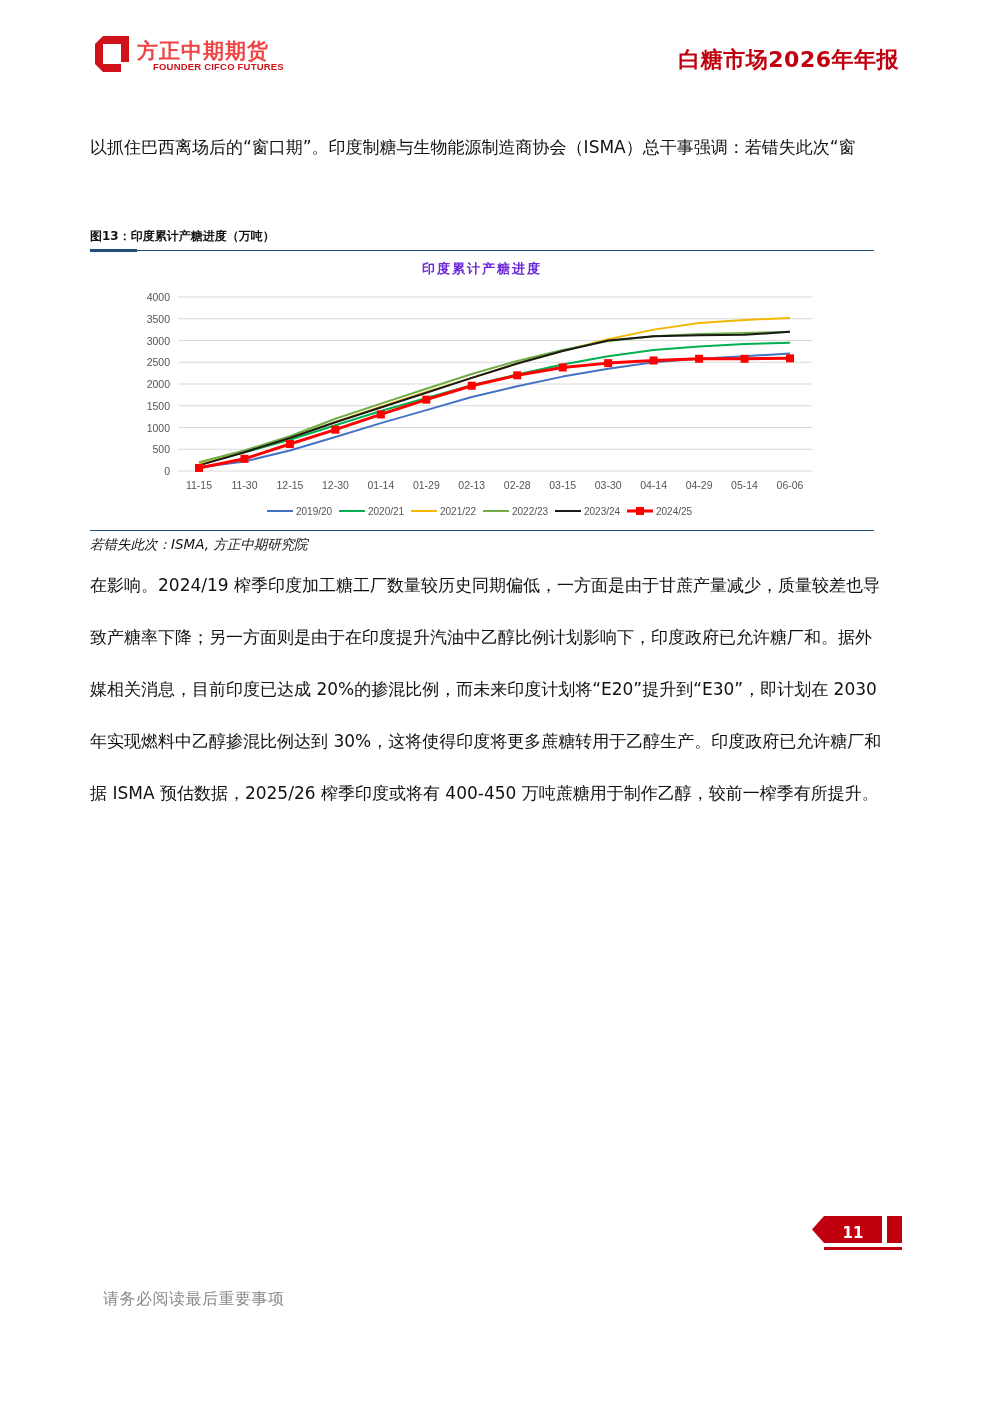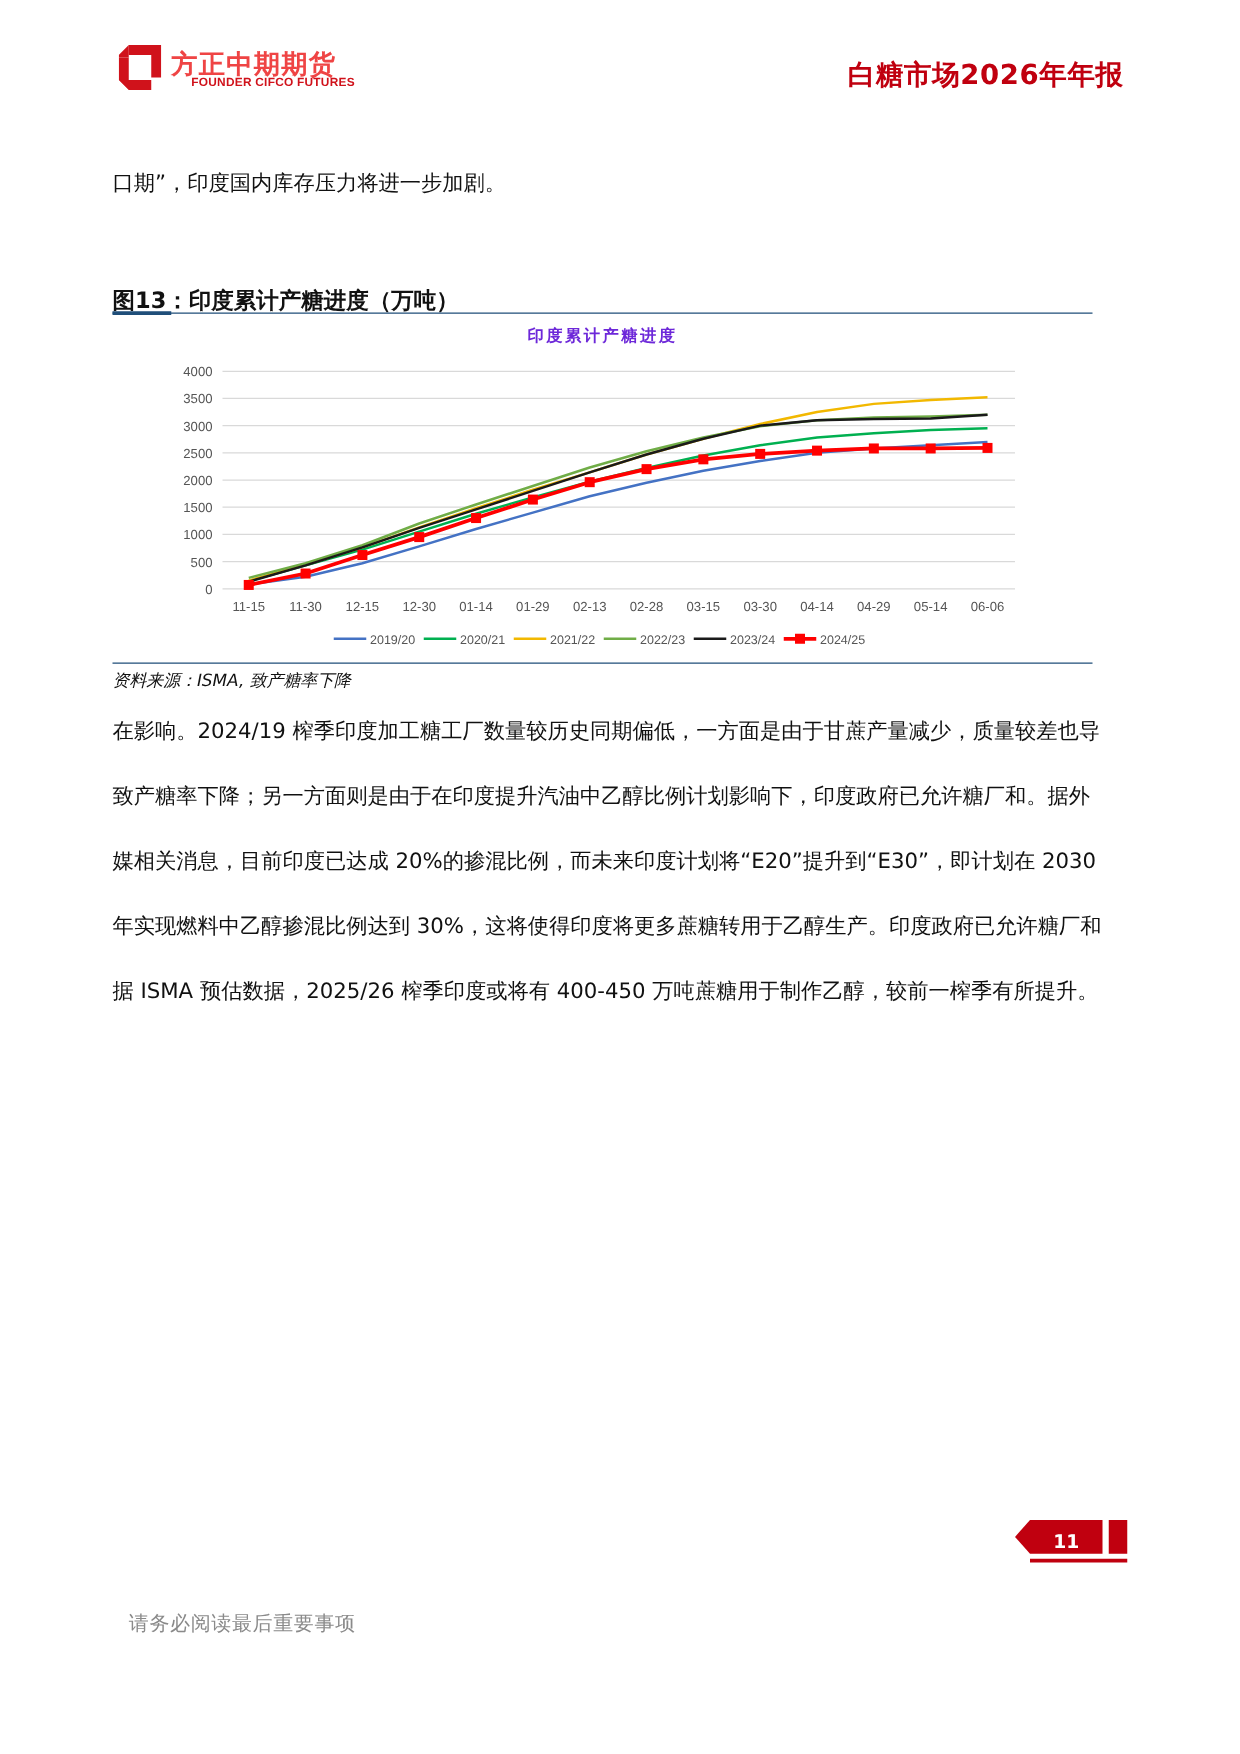--- a/index.html
+++ b/index.html
@@ -4,21 +4,21 @@
 <style>
   html, body { margin: 0; padding: 0; background: #ffffff; }
   body { width: 992px; height: 1403px; position: relative; overflow: hidden; font-family: "DejaVu Sans", "Liberation Sans", sans-serif; color: #111; }
   .header-logo { position: absolute; left: 95px; top: 34px; width: 200px; height: 42px; }
   .logo-mark { position: absolute; left: 0; top: 2px; width: 34px; height: 36px; }
   .logo-cn { position: absolute; left: 42px; top: 4px; font-size: 21px; font-weight: bold; color: #ef4444; letter-spacing: 1px; line-height: 26px; white-space: nowrap; }
   .logo-en { position: absolute; left: 42px; top: 27px; font-size: 9.5px; font-weight: bold; color: #d0121b; letter-spacing: 0.2px; white-space: nowrap; font-family: "Liberation Sans", sans-serif; padding-left: 16px; }
   .header-title { position: absolute; right: 93px; top: 45px; font-size: 22px; font-weight: bold; color: #c0000f; white-space: nowrap; letter-spacing: 0.5px; }
   .para { position: absolute; left: 90px; width: 808px; font-size: 17px; line-height: 52px; color: #111; }
   .para .line { display: block; white-space: nowrap; height: 52px; }
-  .fig-title { position: absolute; left: 90px; top: 228px; font-size: 18px; font-weight: bold; color: #111; white-space: nowrap; }
+  .fig-title { position: absolute; left: 90px; top: 228px; font-size: 12px; font-weight: bold; color: #111; white-space: nowrap; }
   .fig-rule { position: absolute; left: 90px; top: 250px; width: 784px; height: 1px; background: #1f4e79; }
   .fig-rule-thick { position: absolute; left: 90px; top: 249px; width: 47px; height: 3px; background: #1f4e79; }
   .chart-box { position: absolute; left: 90px; top: 252px; width: 784px; height: 277px; }
   .chart-title { position: absolute; left: 0; width: 784px; top: 8px; text-align: center; font-family: "DejaVu Serif", "Liberation Serif", serif; font-weight: bold; font-size: 13px; color: #6d28d9; letter-spacing: 2px; }
   .source-rule { position: absolute; left: 90px; top: 530px; width: 784px; height: 1px; background: #1f4e79; }
   .source { position: absolute; left: 90px; top: 536px; font-size: 13.5px; font-style: italic; color: #111; white-space: nowrap; }
   .page-num-box { position: absolute; left: 812px; top: 1216px; width: 90px; height: 36px; }
   .footer-note { position: absolute; left: 103px; top: 1289px; font-family: "DejaVu Serif", "Liberation Serif", serif; font-size: 16px; color: #8a8a8a; letter-spacing: 0.5px; white-space: nowrap; }
   svg text { font-family: "Liberation Sans", "DejaVu Sans", sans-serif; }
 </style>
@@ -30,21 +30,21 @@
     <polygon points="8,0 34,0 34,26 26,26 26,8 8,8" fill="#d0121b"></polygon>
     <polygon points="0,10 8,10 8,28 26,28 26,36 8,36 0,28" fill="#d0121b"></polygon>
     <polygon points="8,0 0,8 0,10 8,10" fill="#d0121b"></polygon>
   </svg>
   <div class="logo-cn">方正中期期货</div>
   <div class="logo-en">FOUNDER CIFCO FUTURES</div>
 </div>
 <div class="header-title">白糖市场2026年年报</div>
 
 <div class="para" style="top:121px;">
-  <span class="line">口期”，印度国内库存压力将进一步加剧。</span>
+  <span class="line">以抓住巴西离场后的“窗口期”。印度制糖与生物能源制造商协会（ISMA）总干事强调：若错失此次“窗</span>
 </div>
 
 <div class="fig-title">图13：印度累计产糖进度（万吨）</div>
 <div class="fig-rule"></div>
 <div class="fig-rule-thick"></div>
 
 <div class="chart-box">
   <div class="chart-title">印度累计产糖进度</div>
   <svg id="chart-svg" width="784" height="277" viewBox="0 0 784 277" style="position:absolute;left:0;top:0;">
     <g id="grid-layer">
@@ -119,21 +119,21 @@
         <line x1="465" x2="491" y1="259" y2="259" stroke="#1a1a1a" stroke-width="2"></line>
         <text x="494" y="263" font-size="10" fill="#555">2023/24</text>
         <line x1="537" x2="563" y1="259" y2="259" stroke="#ff0000" stroke-width="3"></line>
         <rect x="546" y="255" width="8" height="8" fill="#ff0000"></rect>
         <text x="566" y="263" font-size="10" fill="#555">2024/25</text>
       </g>
   </svg>
 </div>
 
 <div class="source-rule"></div>
-<div class="source">资料来源：ISMA, 致产糖率下降</div>
+<div class="source">若错失此次：ISMA, 方正中期研究院</div>
 
 <div class="para" style="top:559px;">
   <span class="line">在影响。2024/19 榨季印度加工糖工厂数量较历史同期偏低，一方面是由于甘蔗产量减少，质量较差也导</span>
   <span class="line">致产糖率下降；另一方面则是由于在印度提升汽油中乙醇比例计划影响下，印度政府已允许糖厂和。据外</span>
   <span class="line">媒相关消息，目前印度已达成 20%的掺混比例，而未来印度计划将“E20”提升到“E30”，即计划在 2030</span>
   <span class="line">年实现燃料中乙醇掺混比例达到 30%，这将使得印度将更多蔗糖转用于乙醇生产。印度政府已允许糖厂和</span>
   <span class="line">据 ISMA 预估数据，2025/26 榨季印度或将有 400-450 万吨蔗糖用于制作乙醇，较前一榨季有所提升。</span>
 </div>
 
 <div class="page-num-box">

